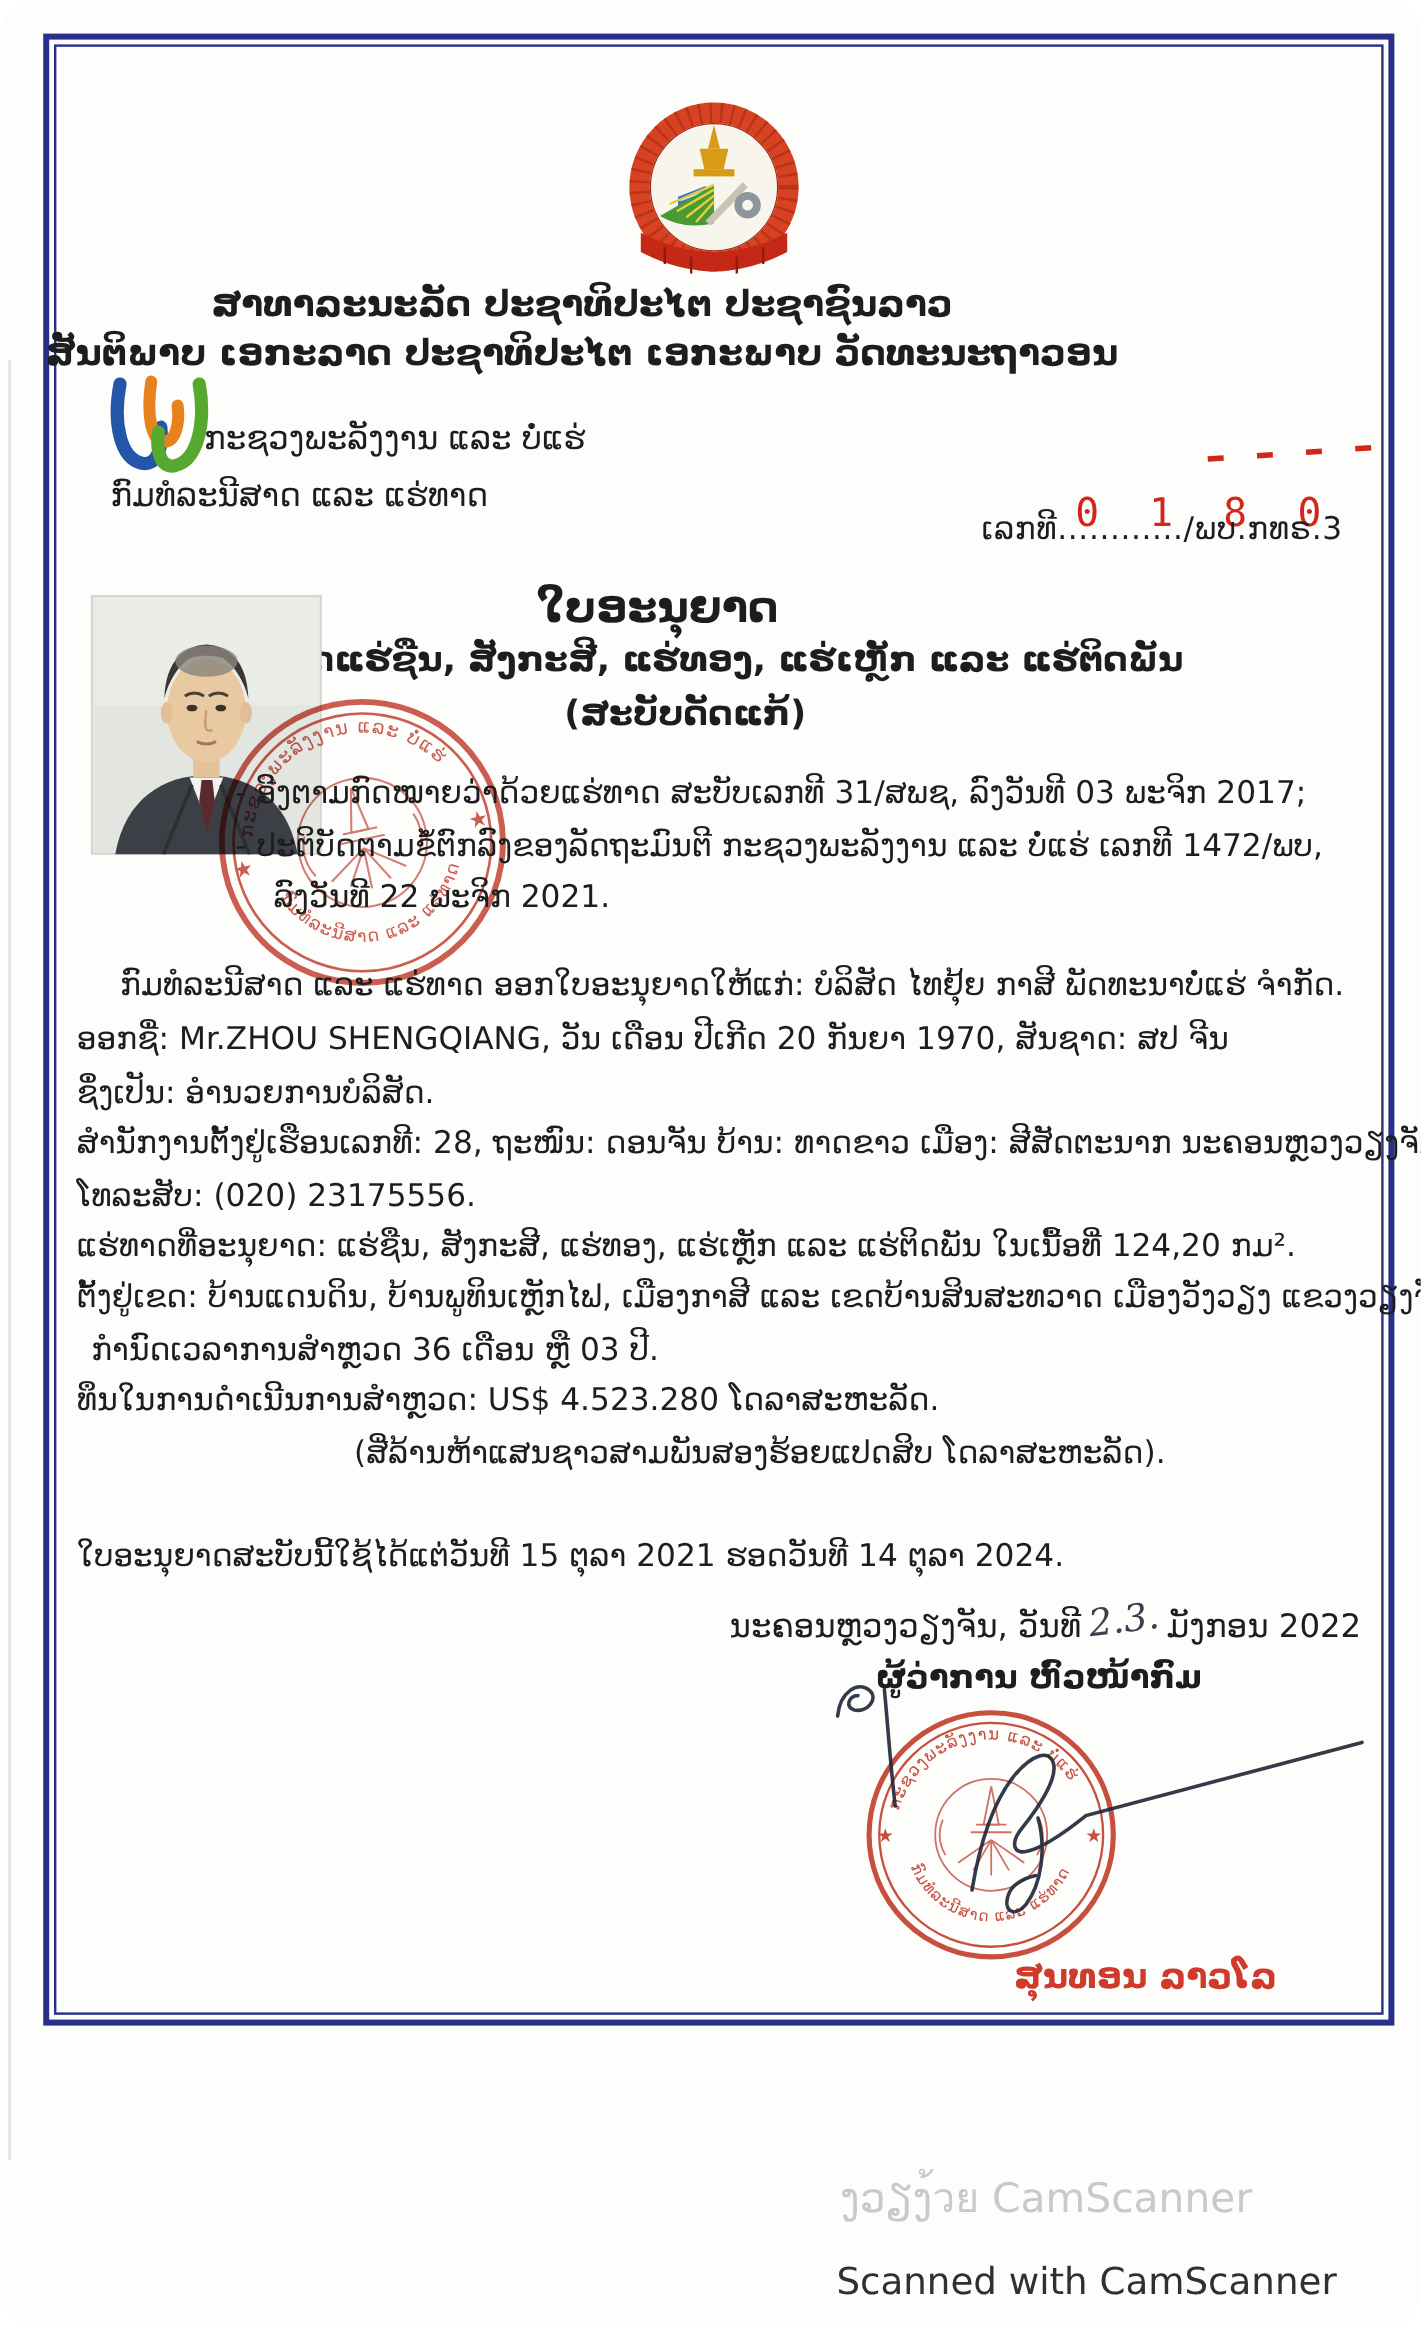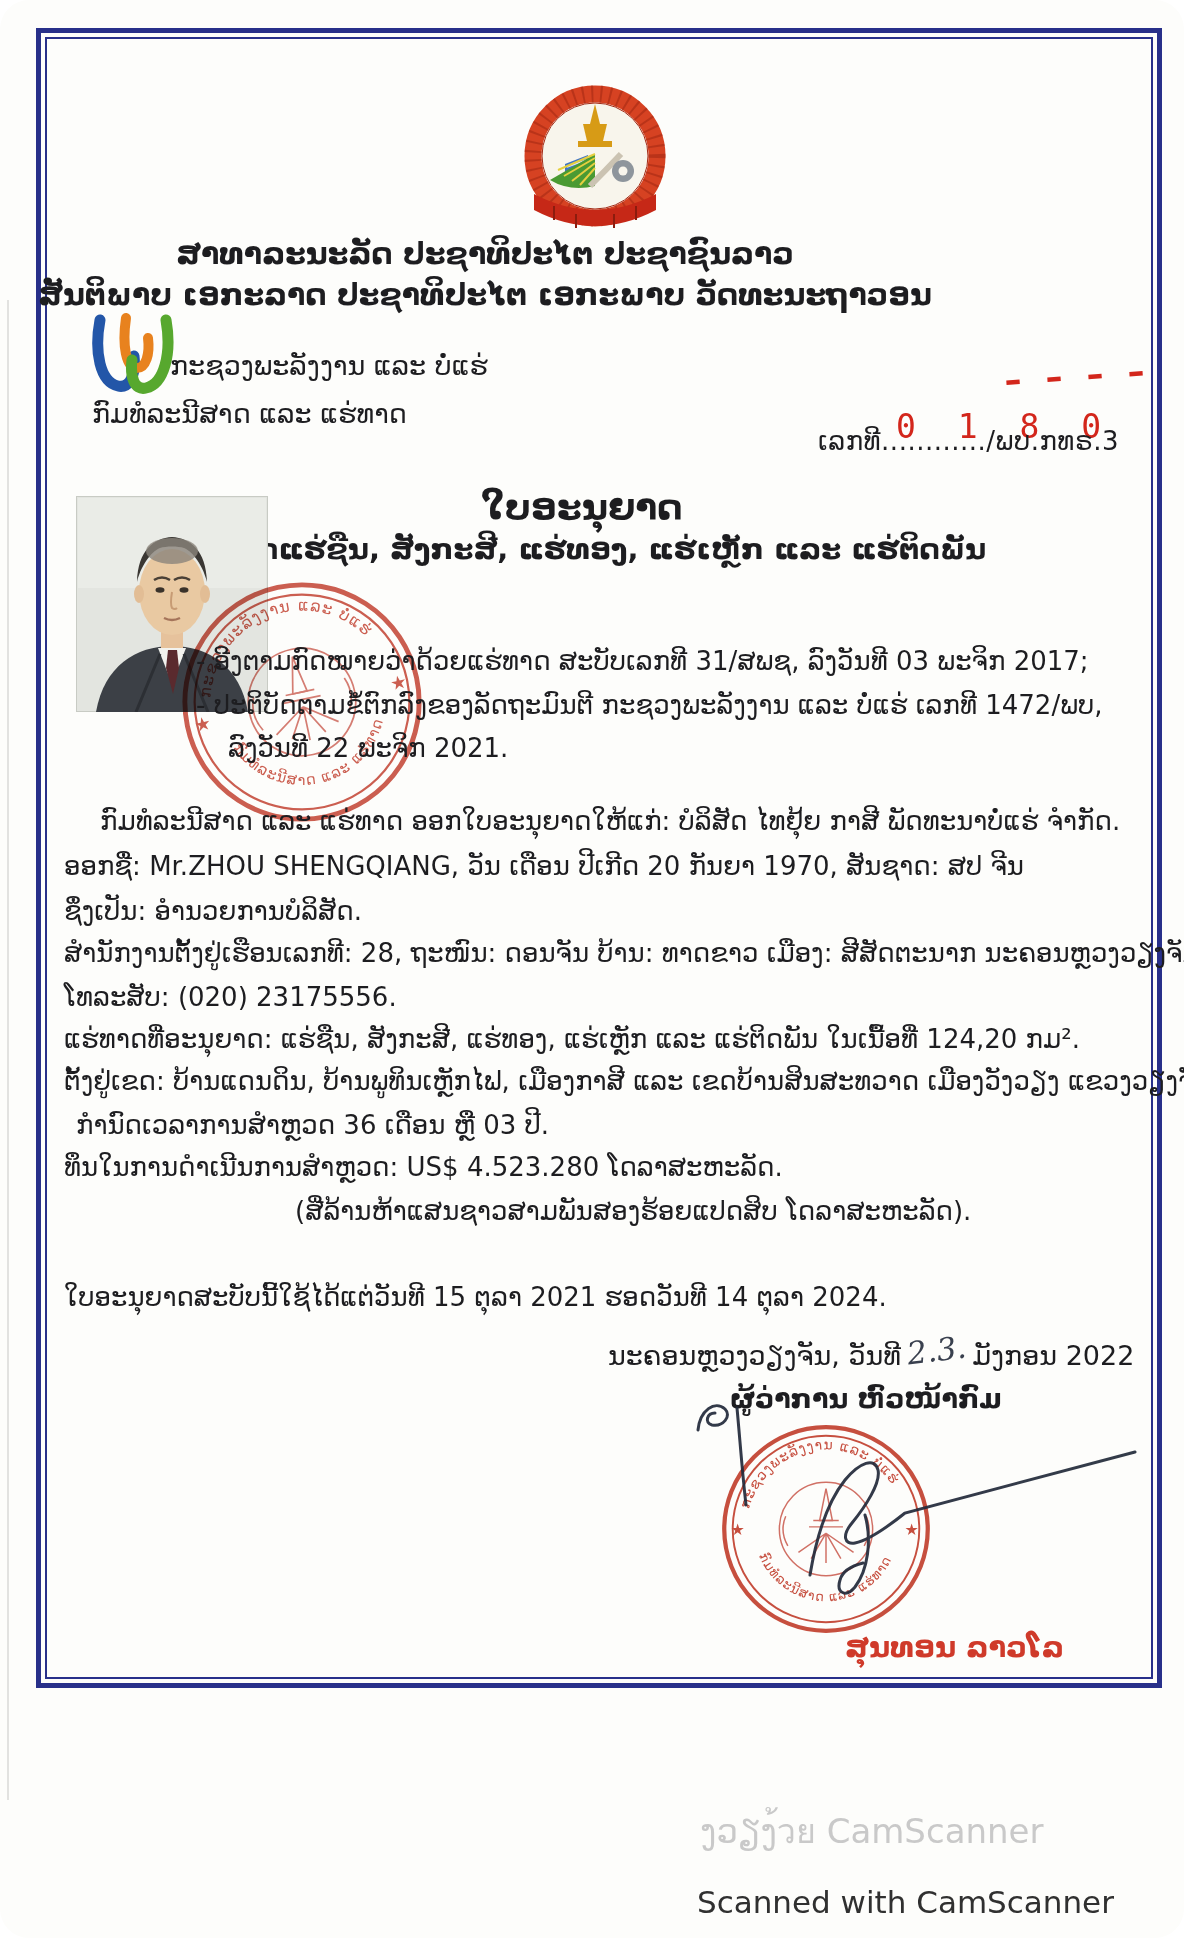--- a/index.html
+++ b/index.html
@@ -65,22 +65,23 @@
   </svg>
   <div class="abs" style="left:170px;top:350px;font-size:27px;">ກະຊວງພະລັງງານ ແລະ ບໍ່ແຮ່</div>
   <div class="abs" style="left:92px;top:398px;font-size:27px;">ກົມທໍລະນີສາດ ແລະ ແຮ່ທາດ</div>
 
   <div class="abs ref-red" style="left:896px;top:368px;margin-top:39px;">0 1 8 0</div>
   <div class="abs ref-dash" style="left:1004px;top:362px;">- - - -</div>
   <div class="abs ref-black" style="left:818px;top:404px;margin-top:22px;">
     <span>ເລກທີ</span><span>............</span><span>/ພບ.ກທຣ.3</span>
   </div>
 
-  <div class="abs title-main" style="left:82px;top:486px;width:1000px;">ໃບອະນຸຍາດ</div>
+  <div class="abs title-main" style="left:48px;top:486px;width:1000px;">ໃບອະນຸຍາດ</div>
   <div class="abs title-sub" style="left:76px;top:532px;width:1000px;">ສໍາຫຼວດແຮ່ຊືນ, ສັງກະສີ, ແຮ່ທອງ, ແຮ່ເຫຼັກ ແລະ ແຮ່ຕິດພັນ</div>
+  <div class="abs title-sub" style="left:71px;top:577px;width:1000px;">(ສະບັບດັດແກ້)</div>
 
   <svg class="abs" style="left:76px;top:496px;" width="192" height="216" viewBox="0 0 192 216">
     <rect width="192" height="216" fill="#e3e5e0" stroke="#c8cbc4" stroke-width="2"></rect>
     <rect x="2" y="2" width="188" height="90" fill="#eaece7"></rect>
     <path d="M20,216 C28,170 60,150 96,150 C132,150 164,170 172,216 Z" fill="#3c4046"></path>
     <path d="M82,152 L96,188 L110,152 Z" fill="#f2f2ee"></path>
     <path d="M92,154 L101,154 L103,172 L97,198 L90,172 Z" fill="#5a2a2e"></path>
     <path d="M60,216 L84,158 M132,216 L108,158" stroke="#2c2f34" stroke-width="3" fill="none"></path>
     <rect x="85" y="128" width="22" height="24" fill="#e6c29c"></rect>
     <ellipse cx="96" cy="96" rx="33" ry="43" fill="#e9c9a2"></ellipse>

